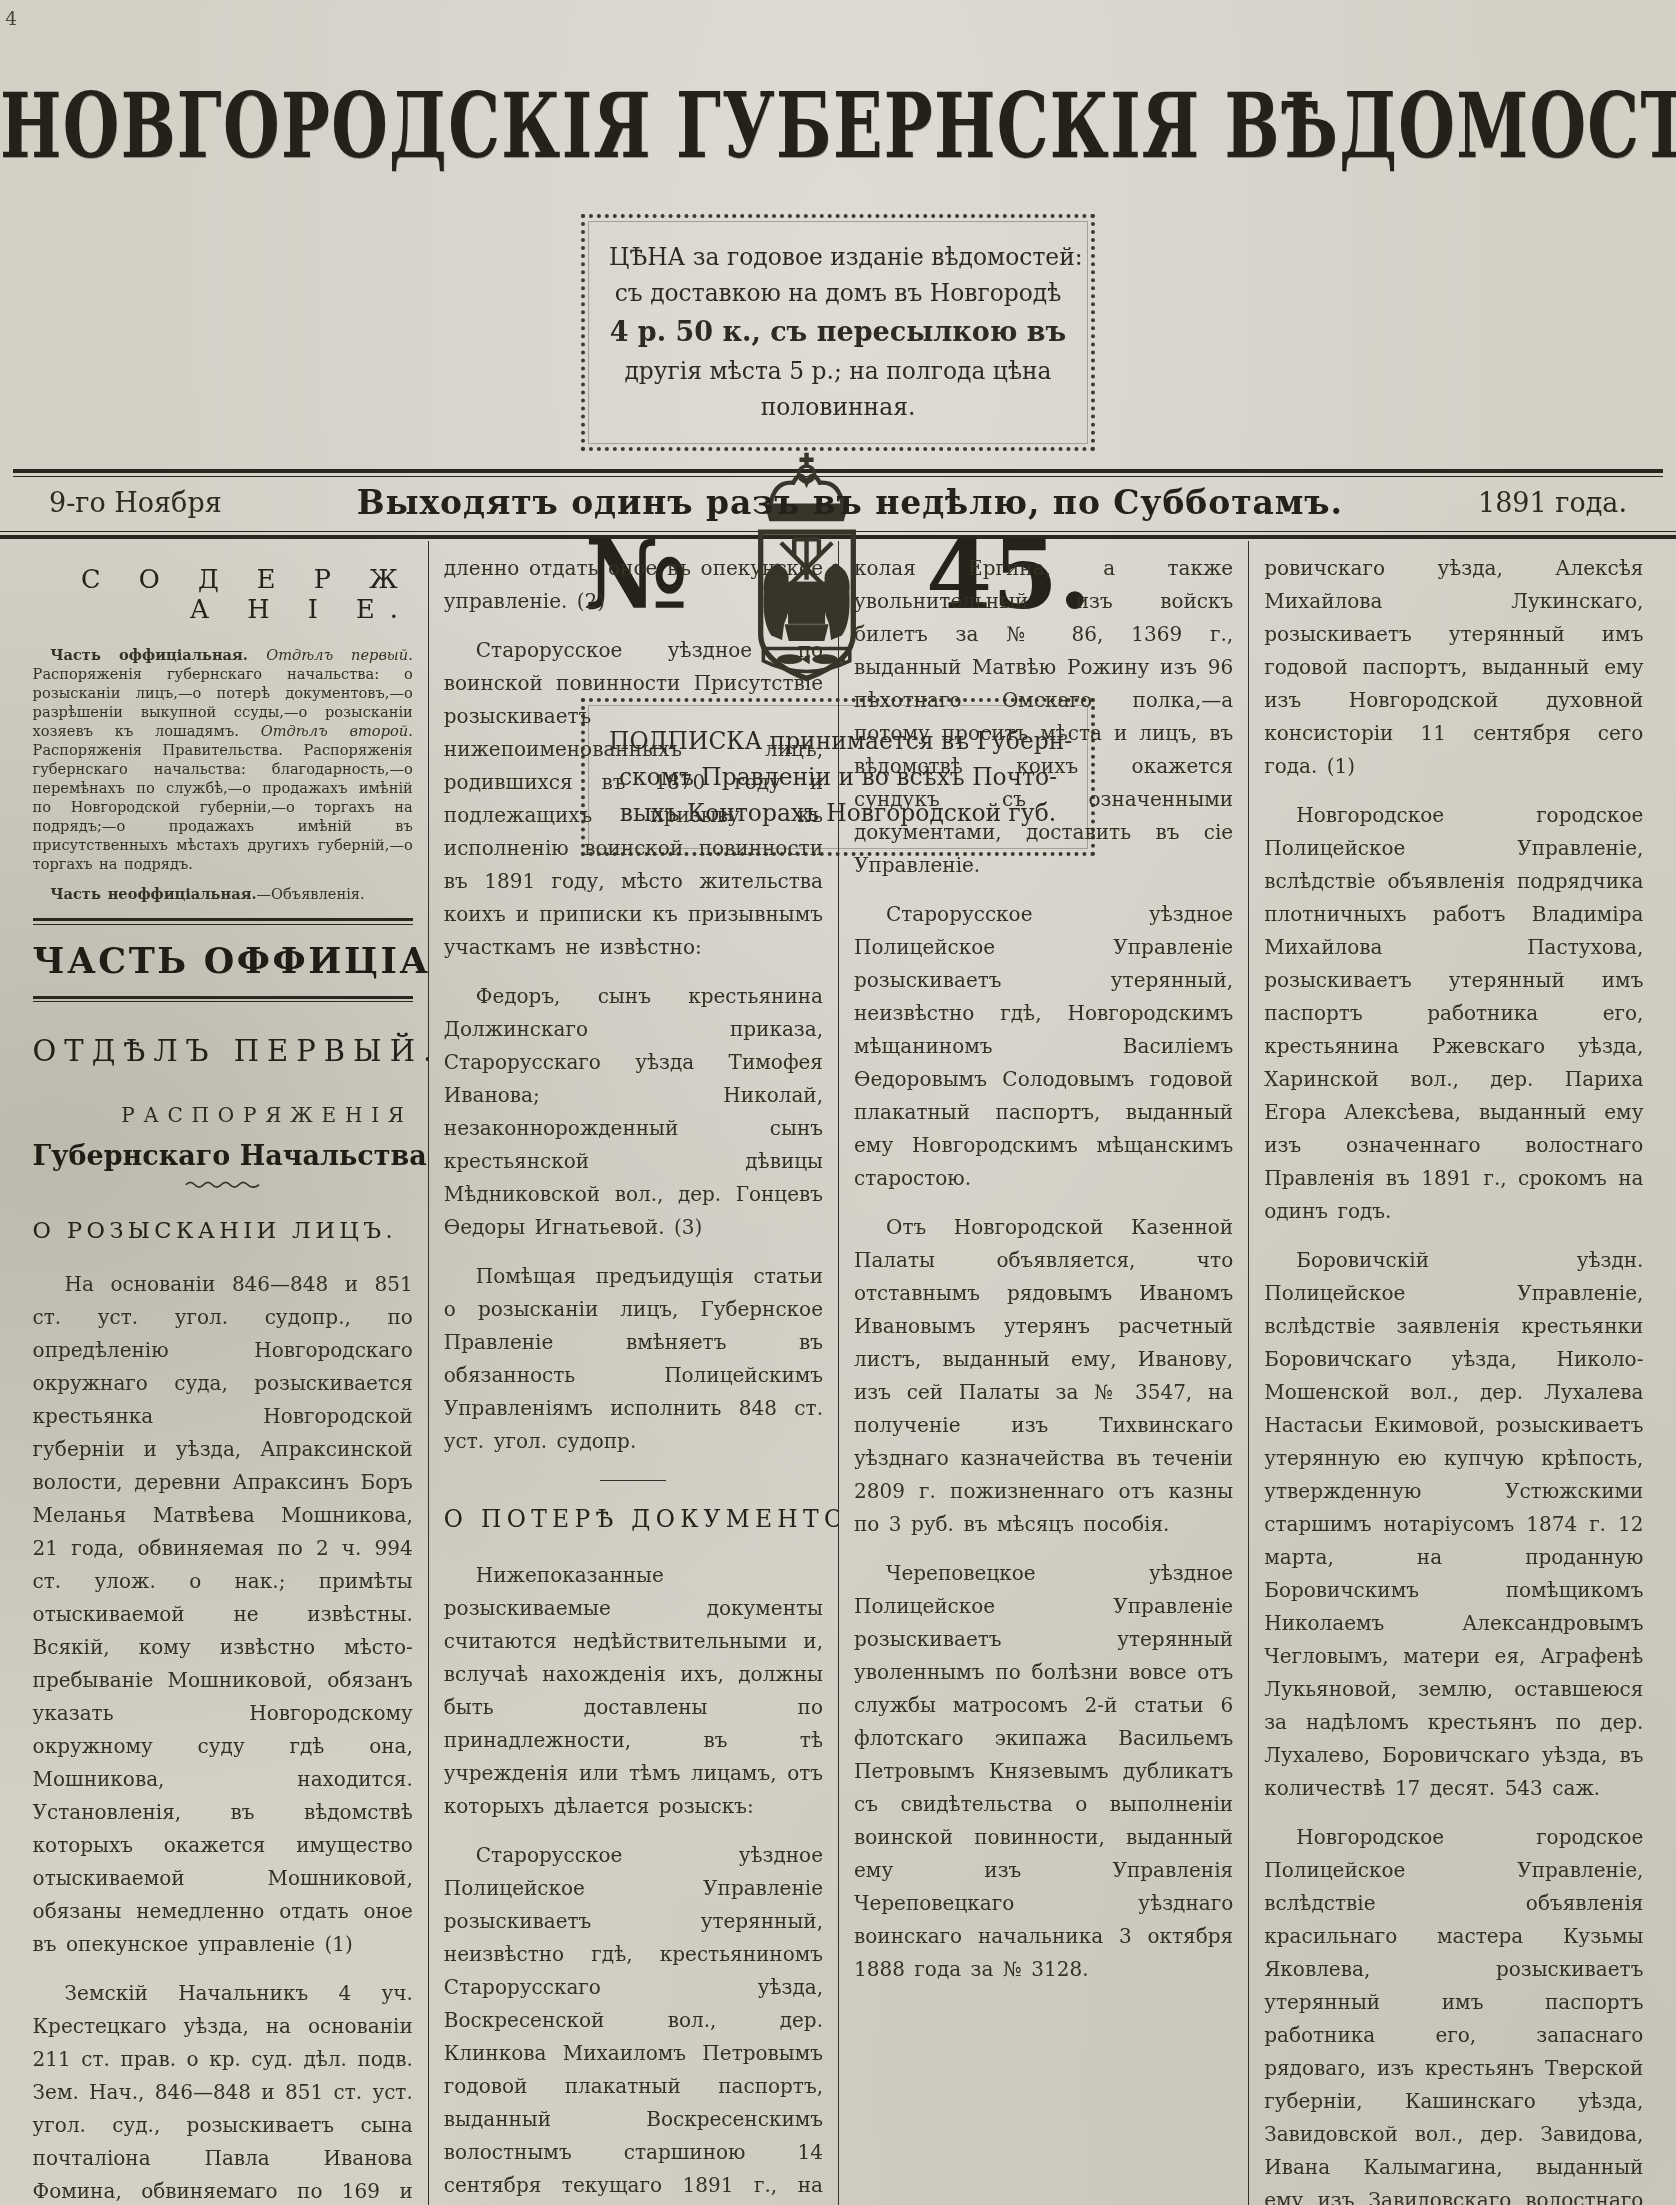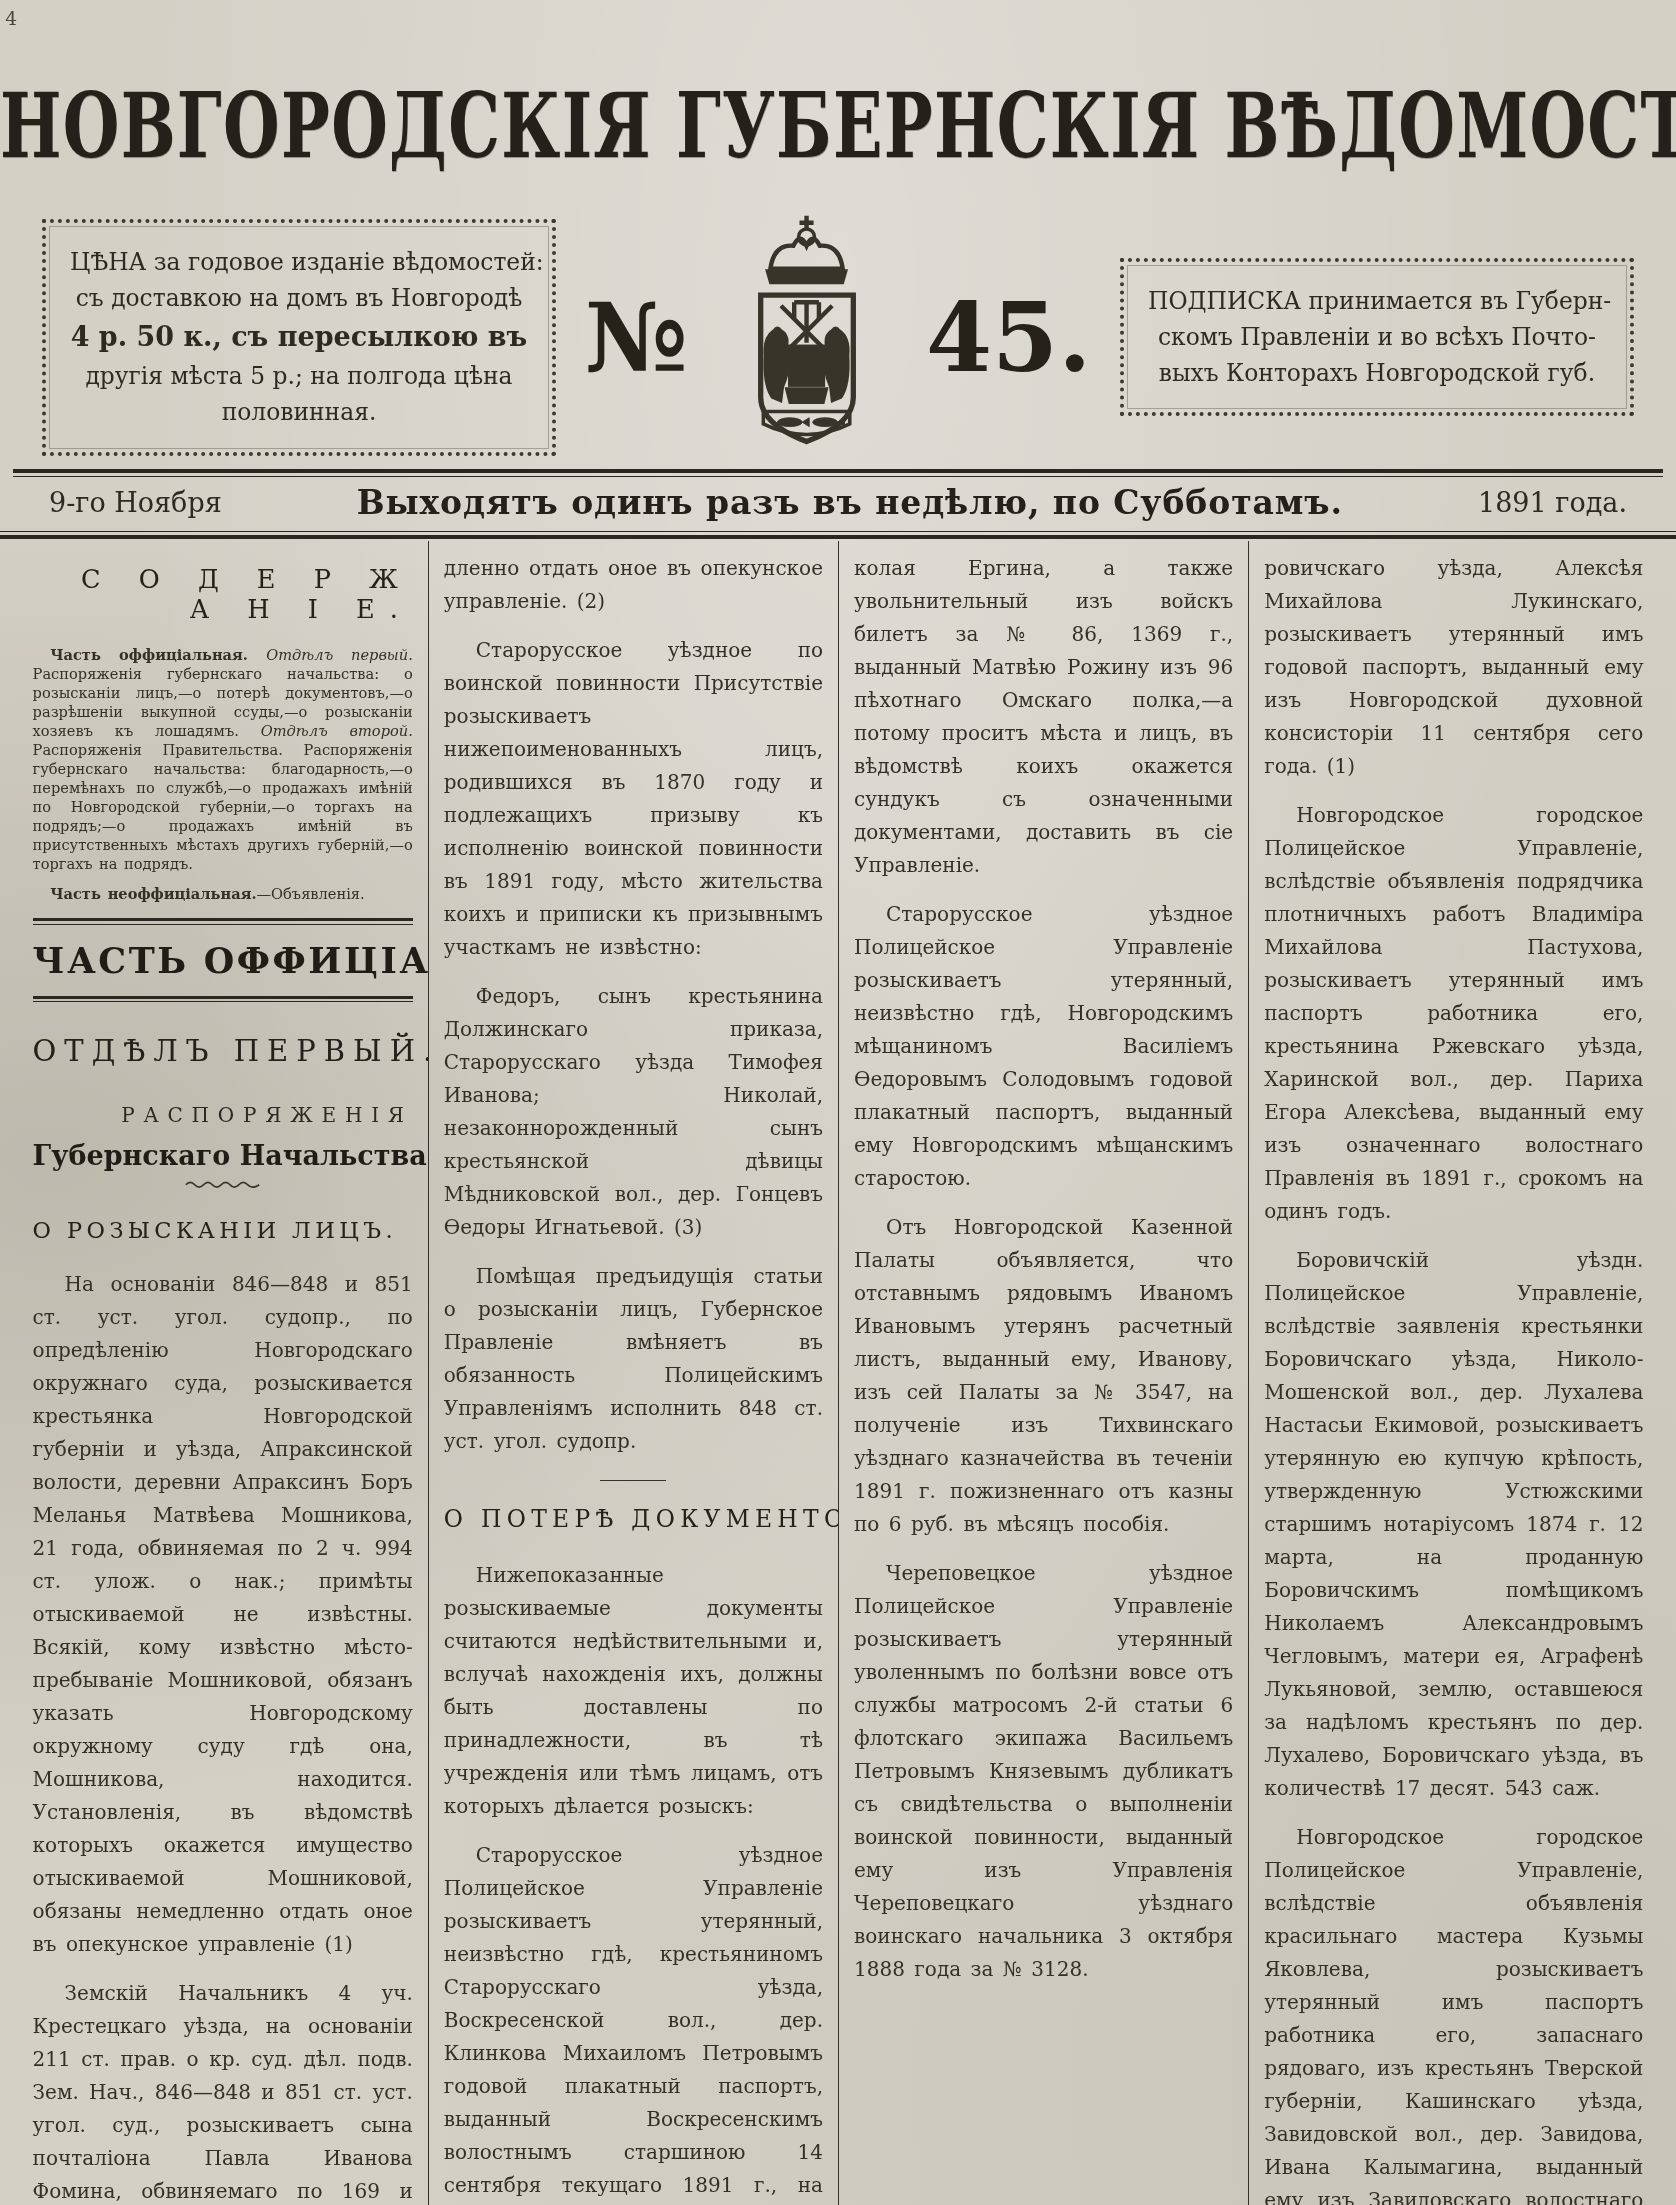--- a/index.html
+++ b/index.html
@@ -37,20 +37,21 @@
     text-shadow:0.4px 0.4px 0 rgba(60,50,40,.4);
   }
   
   .header-row{
     margin-top:17.6px;
     padding:0 42px;
     display:flex;
     justify-content:space-between;
     align-items:center;
     height:247px;
+    flex-direction:column;
   }
   .orn-box{
     box-sizing:border-box;
     width:514px;
     border:4.9px dotted #3e392e;
     outline:1.3px solid rgba(62,57,46,.35);
     outline-offset:-8.8px;
     padding:21px 24px;
     text-align:center;
     font-size:23.4px;
@@ -271,21 +272,21 @@
       <div class="mini-rule"></div>
       <div class="lost-docs">О ПОТЕРѢ ДОКУМЕНТОВЪ.</div>
       <p>Нижепоказанные розыскиваемые документы считаются недѣйствительными и, вслучаѣ нахожденія ихъ, должны быть доставлены по принадлежности, въ тѣ учрежденія или тѣмъ лицамъ, отъ которыхъ дѣлается розыскъ:</p>
       <p>Старорусское уѣздное Полицейское Управленіе розыскиваетъ утерянный, неизвѣстно гдѣ, крестьяниномъ Старорусскаго уѣзда, Воскресенской вол., дер. Клинкова Михаиломъ Петровымъ годовой плакатный паспортъ, выданный Воскресенскимъ волостнымъ старшиною 14 сентября текущаго 1891 г., на имя запаснаго кононира С.-Петербургскаго летучаго подвижнаго парка, изъ крестьянъ Воскресенской вол, дер. Клинкова Ивана Петровича Петрова.</p>
 
     </div>
 
     <div class="col">
       <p class="cont">колая Ергина, а также увольнительный изъ войскъ билетъ за № 86, 1369 г., выданный Матвѣю Рожину изъ 96 пѣхотнаго Омскаго полка,—а потому проситъ мѣста и лицъ, въ вѣдомствѣ коихъ окажется сундукъ съ означенными документами, доставить въ сіе Управленіе.</p>
       <p>Старорусское уѣздное Полицейское Управленіе розыскиваетъ утерянный, неизвѣстно гдѣ, Новгородскимъ мѣщаниномъ Василіемъ Ѳедоровымъ Солодовымъ годовой плакатный паспортъ, выданный ему Новгородскимъ мѣщанскимъ старостою.</p>
-      <p>Отъ Новгородской Казенной Палаты объявляется, что отставнымъ рядовымъ Иваномъ Ивановымъ утерянъ расчетный листъ, выданный ему, Иванову, изъ сей Палаты за № 3547, на полученіе изъ Тихвинскаго уѣзднаго казначейства въ теченіи 1891 г. пожизненнаго отъ казны по 6 руб. въ мѣсяцъ пособія.</p>
+      <p>Отъ Новгородской Казенной Палаты объявляется, что отставнымъ рядовымъ Иваномъ Ивановымъ утерянъ расчетный листъ, выданный ему, Иванову, изъ сей Палаты за № 3547, на полученіе изъ Тихвинскаго уѣзднаго казначейства въ теченіи 2809 г. пожизненнаго отъ казны по 3 руб. въ мѣсяцъ пособія.</p>
       <p>Череповецкое уѣздное Полицейское Управленіе розыскиваетъ утерянный уволеннымъ по болѣзни вовсе отъ службы матросомъ 2-й статьи 6 флотскаго экипажа Васильемъ Петровымъ Князевымъ дубликатъ съ свидѣтельства о выполненіи воинской повинности, выданный ему изъ Управленія Череповецкаго уѣзднаго воинскаго начальника 3 октября 1888 года за № 3128.</p>
 
     </div>
 
     <div class="col">
       <p class="cont">ровичскаго уѣзда, Алексѣя Михайлова Лукинскаго, розыскиваетъ утерянный имъ годовой паспортъ, выданный ему изъ Новгородской духовной консисторіи 11 сентября сего года. (1)</p>
       <p>Новгородское городское Полицейское Управленіе, вслѣдствіе объявленія подрядчика плотничныхъ работъ Владиміра Михайлова Пастухова, розыскиваетъ утерянный имъ паспортъ работника его, крестьянина Ржевскаго уѣзда, Харинской вол., дер. Париха Егора Алексѣева, выданный ему изъ означеннаго волостнаго Правленія въ 1891 г., срокомъ на одинъ годъ.</p>
       <p>Боровичскій уѣздн. Полицейское Управленіе, вслѣдствіе заявленія крестьянки Боровичскаго уѣзда, Николо-Мошенской вол., дер. Лухалева Настасьи Екимовой, розыскиваетъ утерянную ею купчую крѣпость, утвержденную Устюжскими старшимъ нотаріусомъ 1874 г. 12 марта, на проданную Боровичскимъ помѣщикомъ Николаемъ Александровымъ Чегловымъ, матери ея, Аграфенѣ Лукьяновой, землю, оставшеюся за надѣломъ крестьянъ по дер. Лухалево, Боровичскаго уѣзда, въ количествѣ 17 десят. 543 саж.</p>
       <p>Новгородское городское Полицейское Управленіе, вслѣдствіе объявленія красильнаго мастера Кузьмы Яковлева, розыскиваетъ утерянный имъ паспортъ работника его, запаснаго рядоваго, изъ крестьянъ Тверской губерніи, Кашинскаго уѣзда, Завидовской вол., дер. Завидова, Ивана Калымагина, выданный ему изъ Завидовскаго волостнаго Правленія 17 сентября 1890 г.</p>
 

